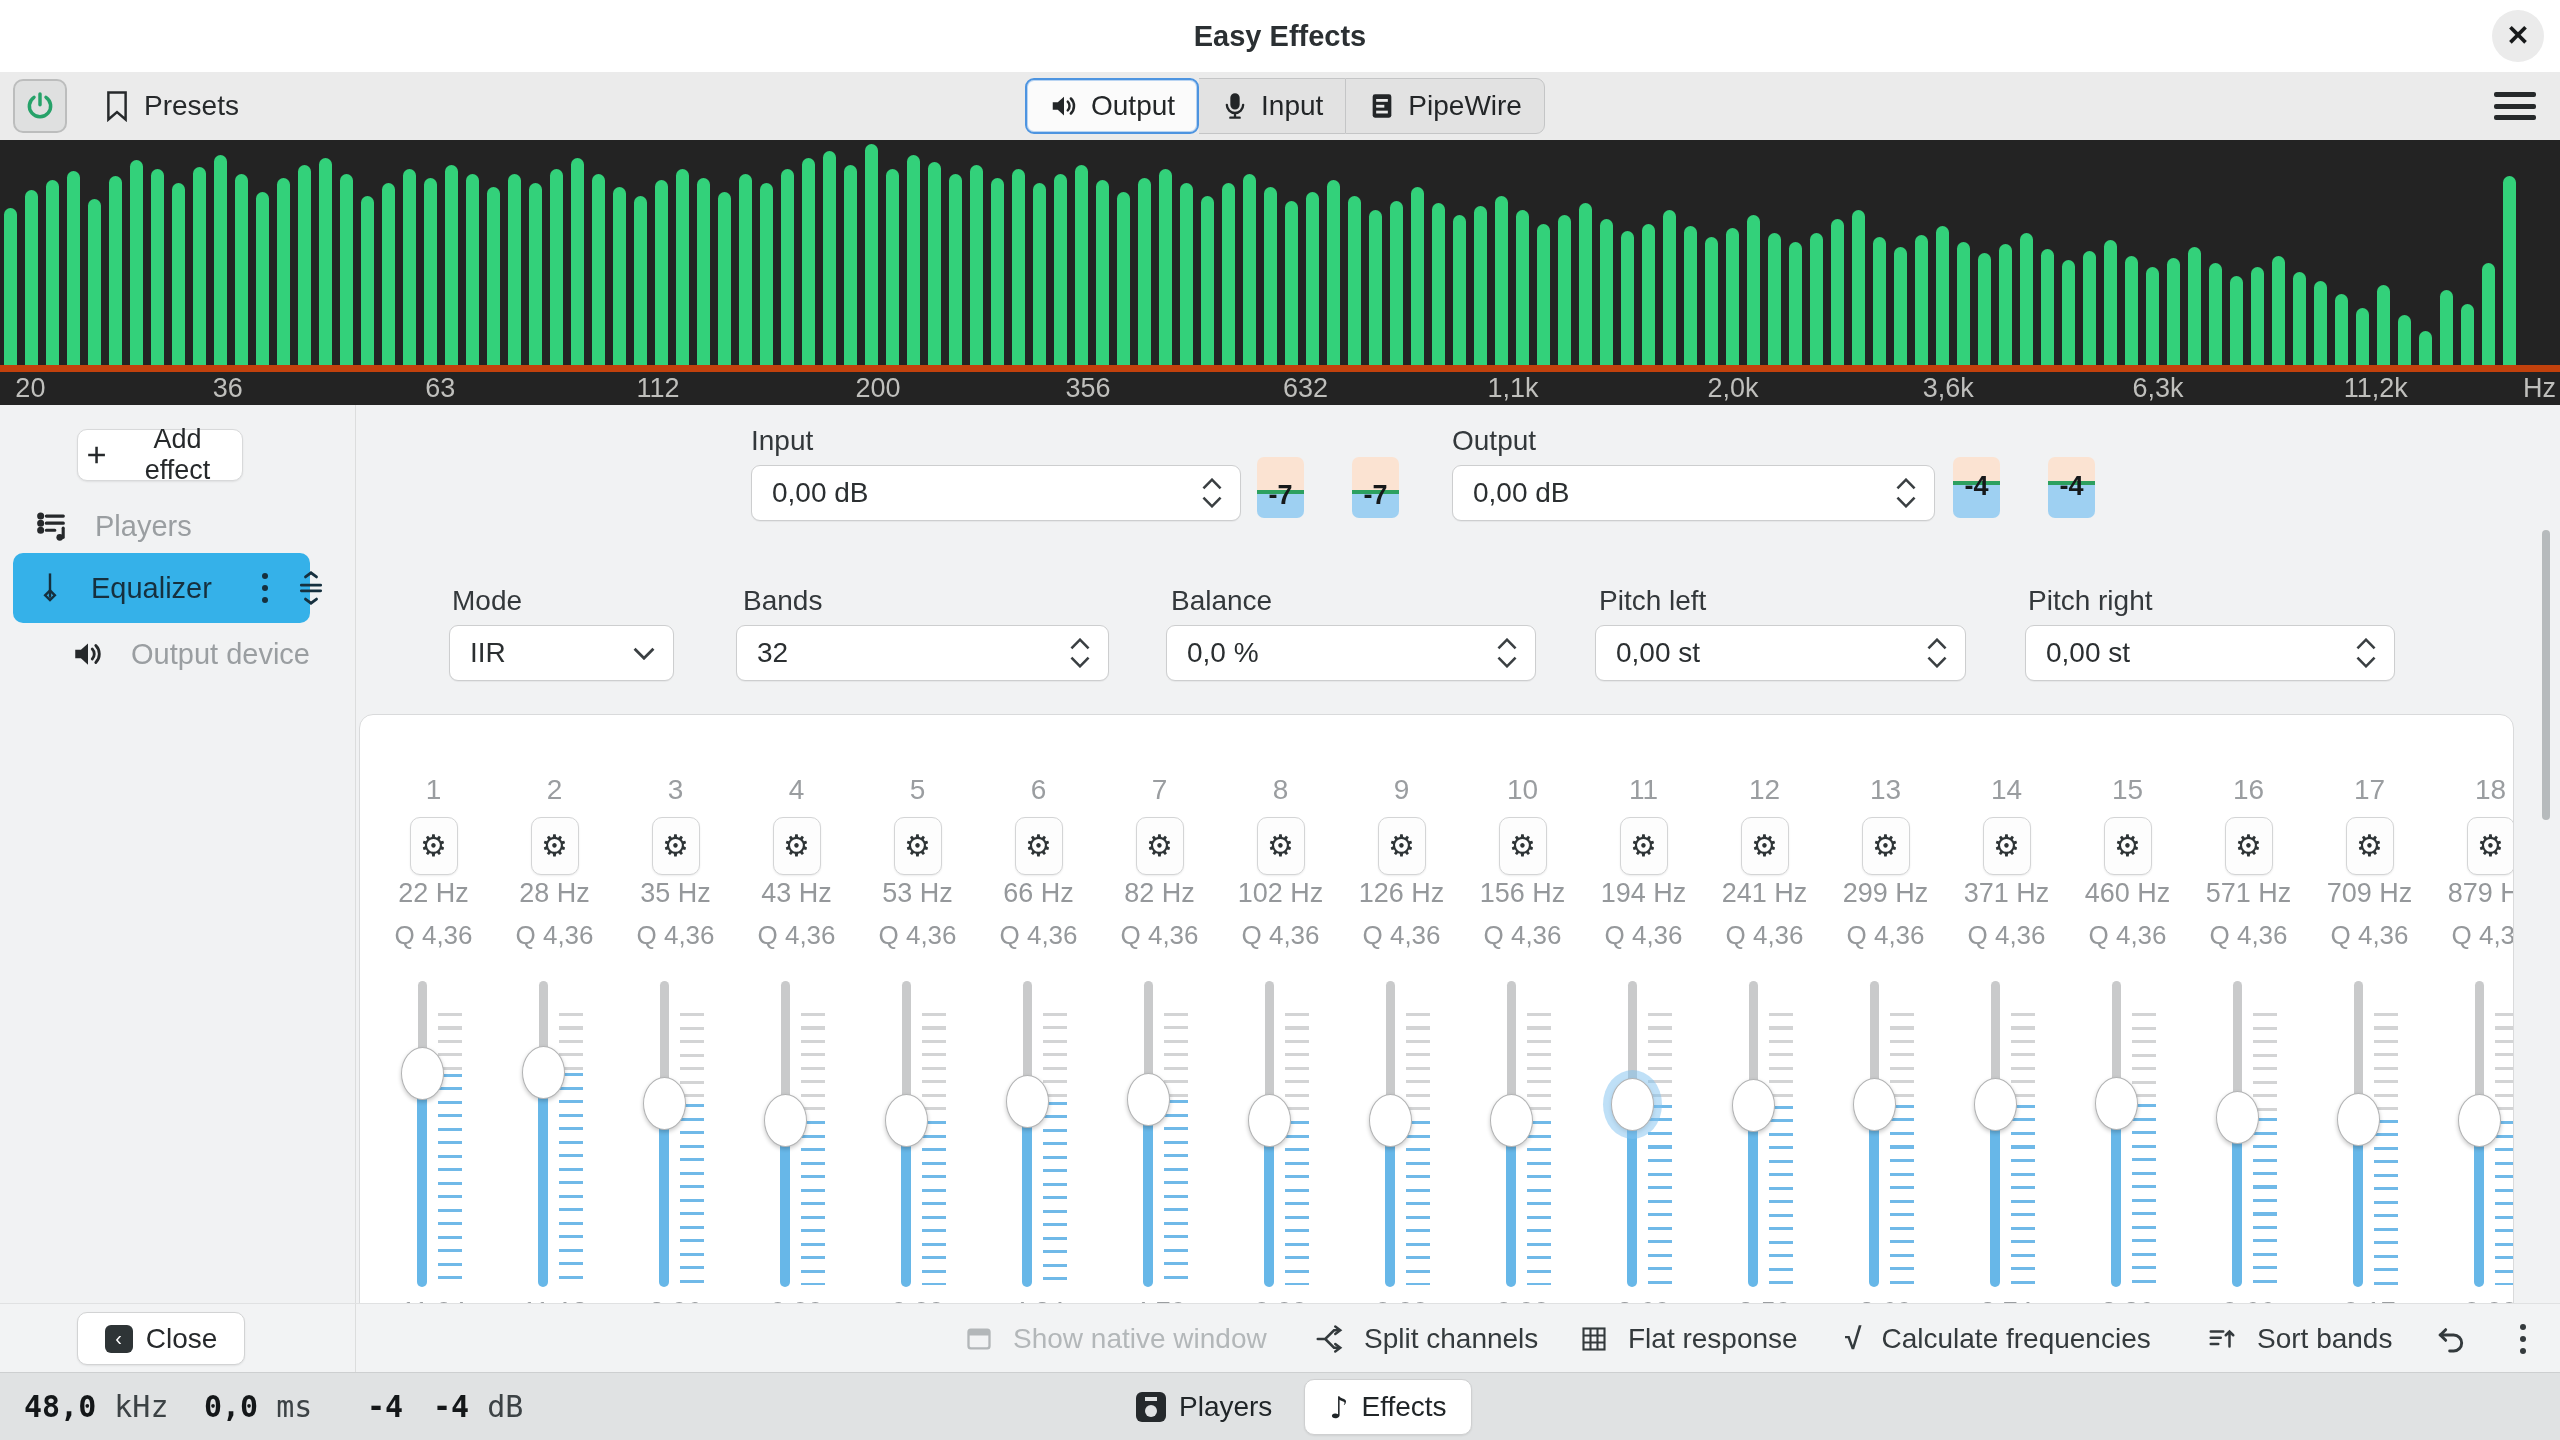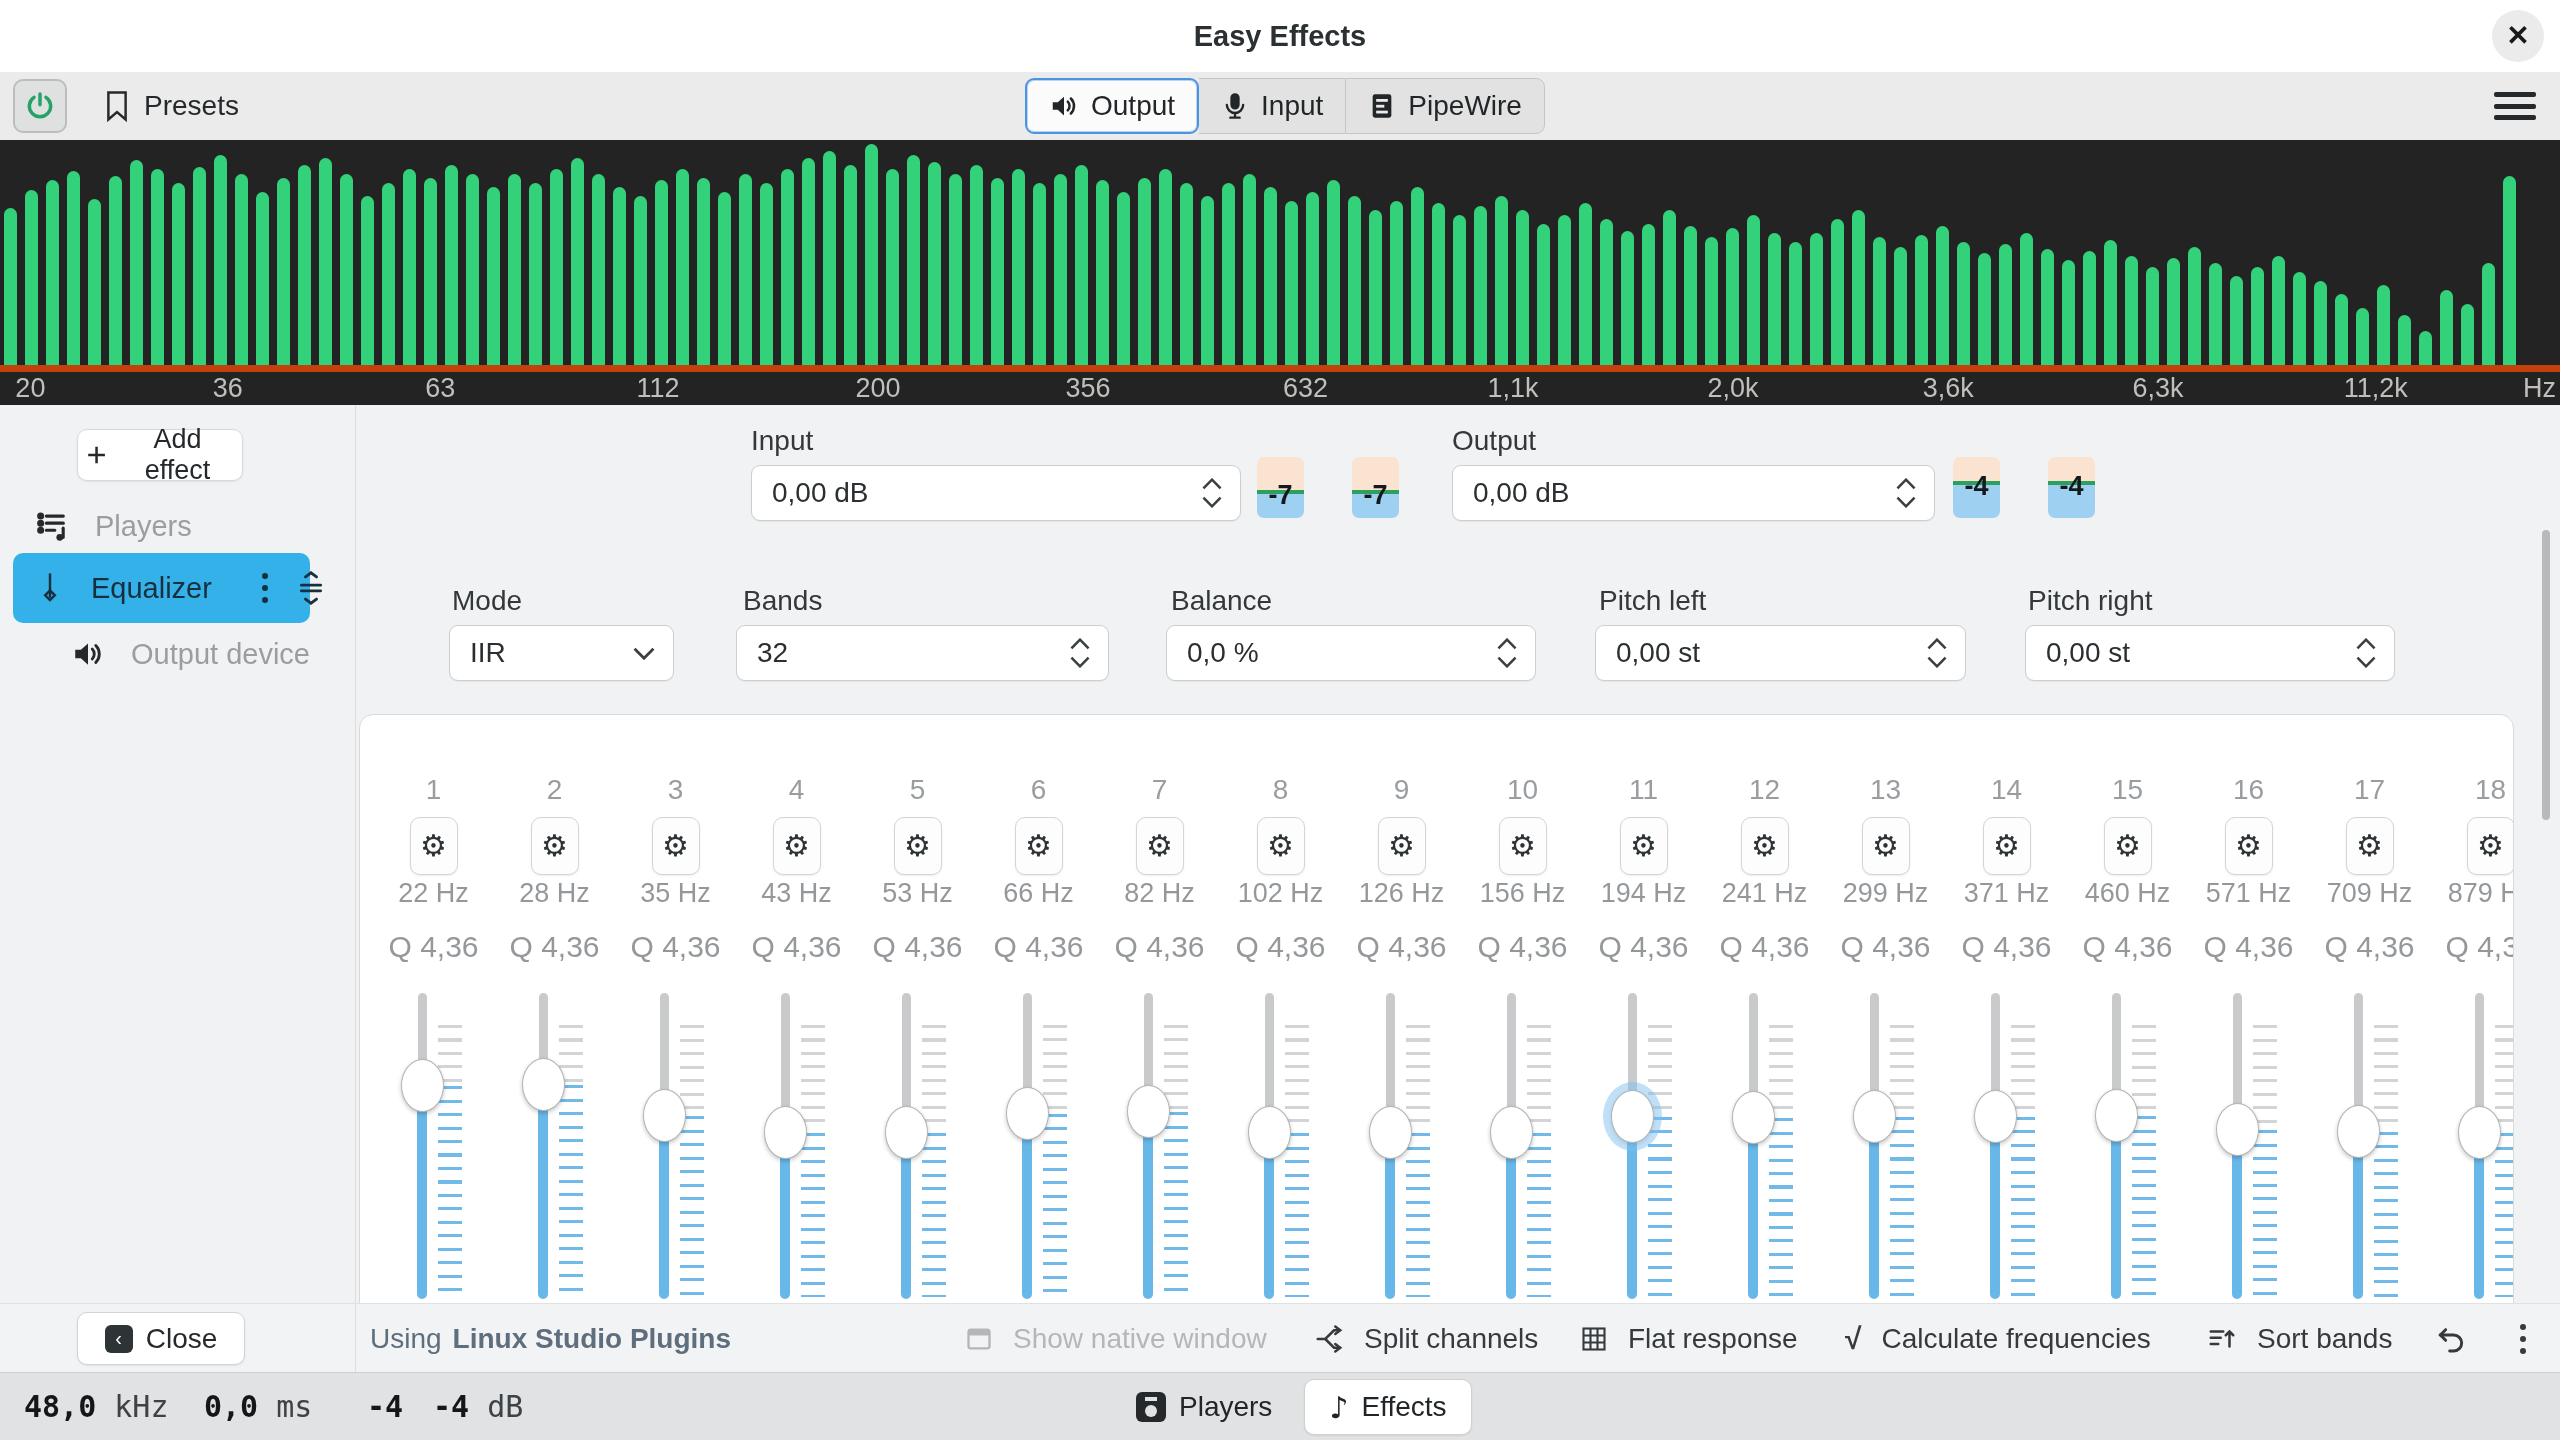--- a/index.html
+++ b/index.html
@@ -74,21 +74,21 @@
   
   .card{position:absolute;left:359px;top:714px;width:2155px;height:620px;background:#ffffff;
         border:1px solid #d9dadb;border-radius:14px;overflow:hidden;box-sizing:border-box;}
   .bands-row{position:absolute;left:13px;top:0;display:flex;}
   .band-col{width:121px;padding-top:60px;display:flex;flex-direction:column;align-items:center;flex:none;}
   .band-num{height:30px;line-height:30px;font-size:28px;color:#9a9da0;}
   .band-gear{margin-top:12px;width:48px;height:58px;background:#fdfdfd;border:1px solid #d4d5d6;border-radius:10px;
         box-shadow:0 1px 2px rgba(0,0,0,.08);display:flex;align-items:center;justify-content:center;padding:0;}
   .gear-glyph{font-size:30px;color:#2e3436;line-height:1;}
   .band-freq{margin-top:3px;height:30px;line-height:30px;font-size:27px;color:#95989b;}
-  .band-q{margin-top:24px;height:30px;line-height:30px;font-size:30px;color:#95989b;}
+  .band-q{margin-top:12px;height:30px;line-height:30px;font-size:26px;color:#95989b;}
   .band-slider{position:relative;width:64px;height:310px;margin-top:29px;}
   .track-gray{position:absolute;left:16px;top:2px;width:9px;border-radius:5px;background:#c9cacb;}
   .track-blue{position:absolute;left:15px;width:10px;bottom:2px;border-radius:6px;background:#67b7e8;}
   .ticks{position:absolute;left:36px;width:24px;background:repeating-linear-gradient(to bottom,currentColor 0 3px,transparent 3px 13.5px);}
   .ticks-gray{color:#d3d4d5;}
   .ticks-blue{color:#70b9e8;}
   .handle{position:absolute;left:-1px;width:43px;height:53px;border-radius:50%;background:#ffffff;
         border:1px solid #b2b3b4;box-sizing:border-box;box-shadow:0 2px 4px rgba(0,0,0,.22);}
   .handle.focused{box-shadow:0 0 0 8px rgba(128,194,240,.5),0 2px 4px rgba(0,0,0,.2);}
   .band-value{margin-top:8px;font-size:27px;color:#9a9da0;}
@@ -792,24 +792,20 @@
       </div>
   </div>
   <div class="scrollbar"></div>
 
   <div class="toolbar">
     <button class="close-btn">
       <span class="close-glyph">‹</span>
       <span>Close</span>
     </button>
     <div class="v"></div>
-    <div class="using">
-      <span>Using</span>
-      <b>Linux Studio Plugins</b>
-    </div>
     <div class="tool-item disabled" style="left:965px;">
       <span>
         <svg width="28" height="28" viewBox="0 0 24 24">
             <rect x="3" y="4" width="18" height="16" rx="2" fill="none" stroke="#b3b7b9" stroke-width="2"></rect>
             <rect x="3" y="4" width="18" height="5" fill="#b3b7b9"></rect>
           </svg>
       </span>
       <span>Show native window</span>
     </div>
     <div class="tool-item" style="left:1314px;">

